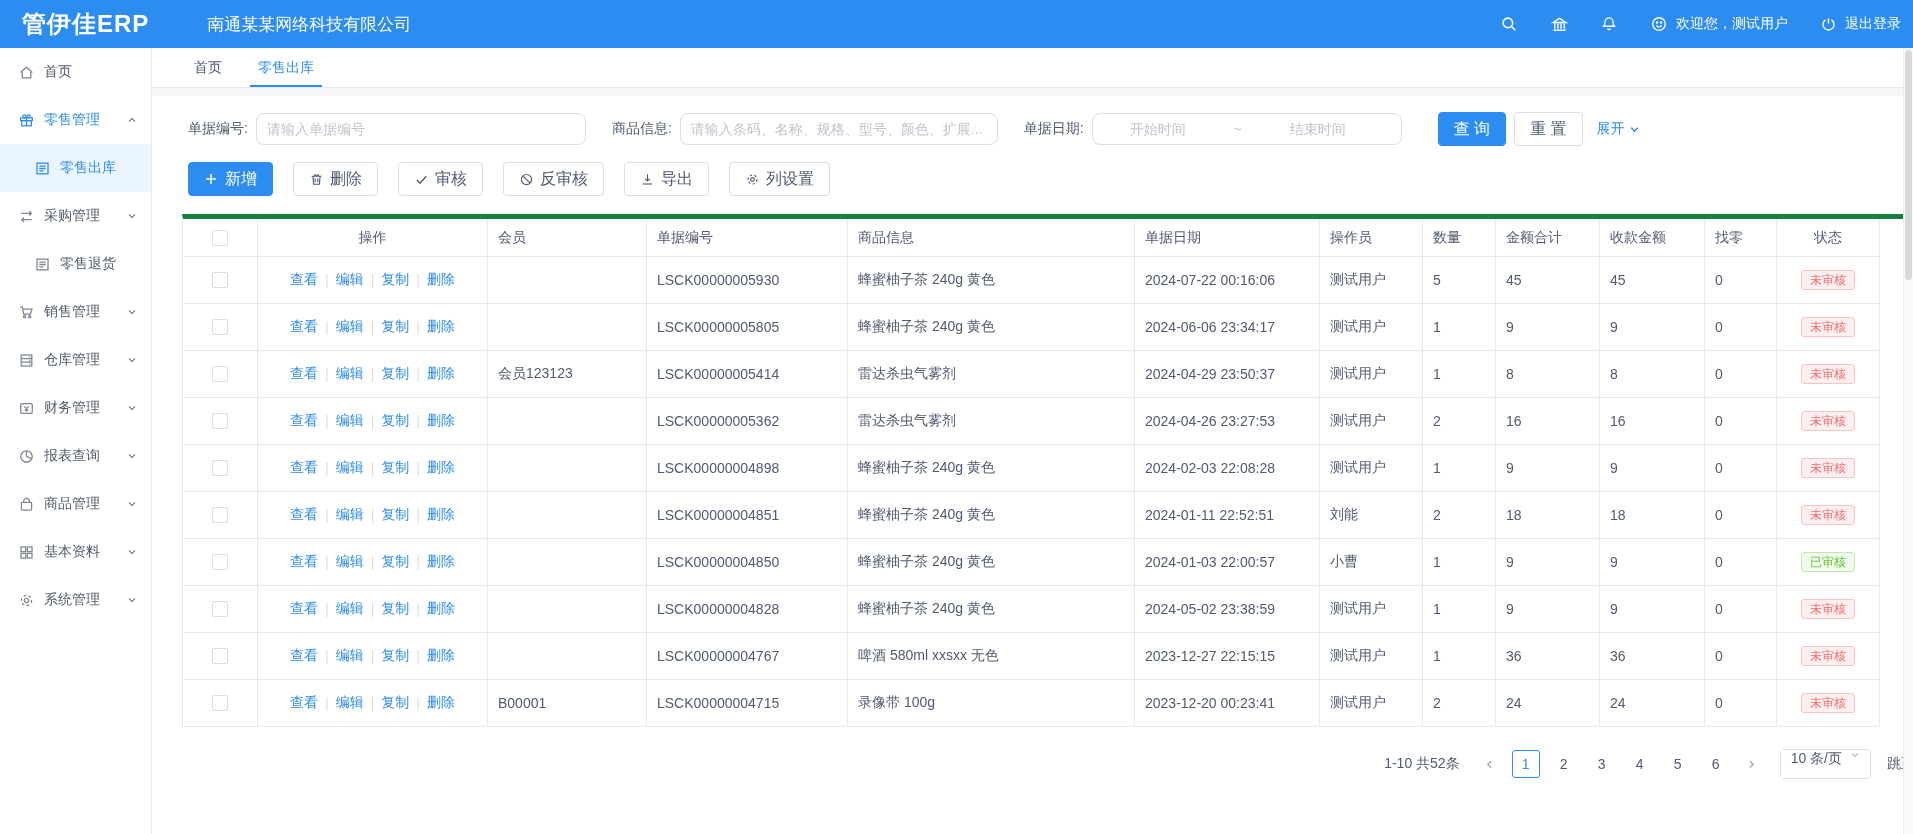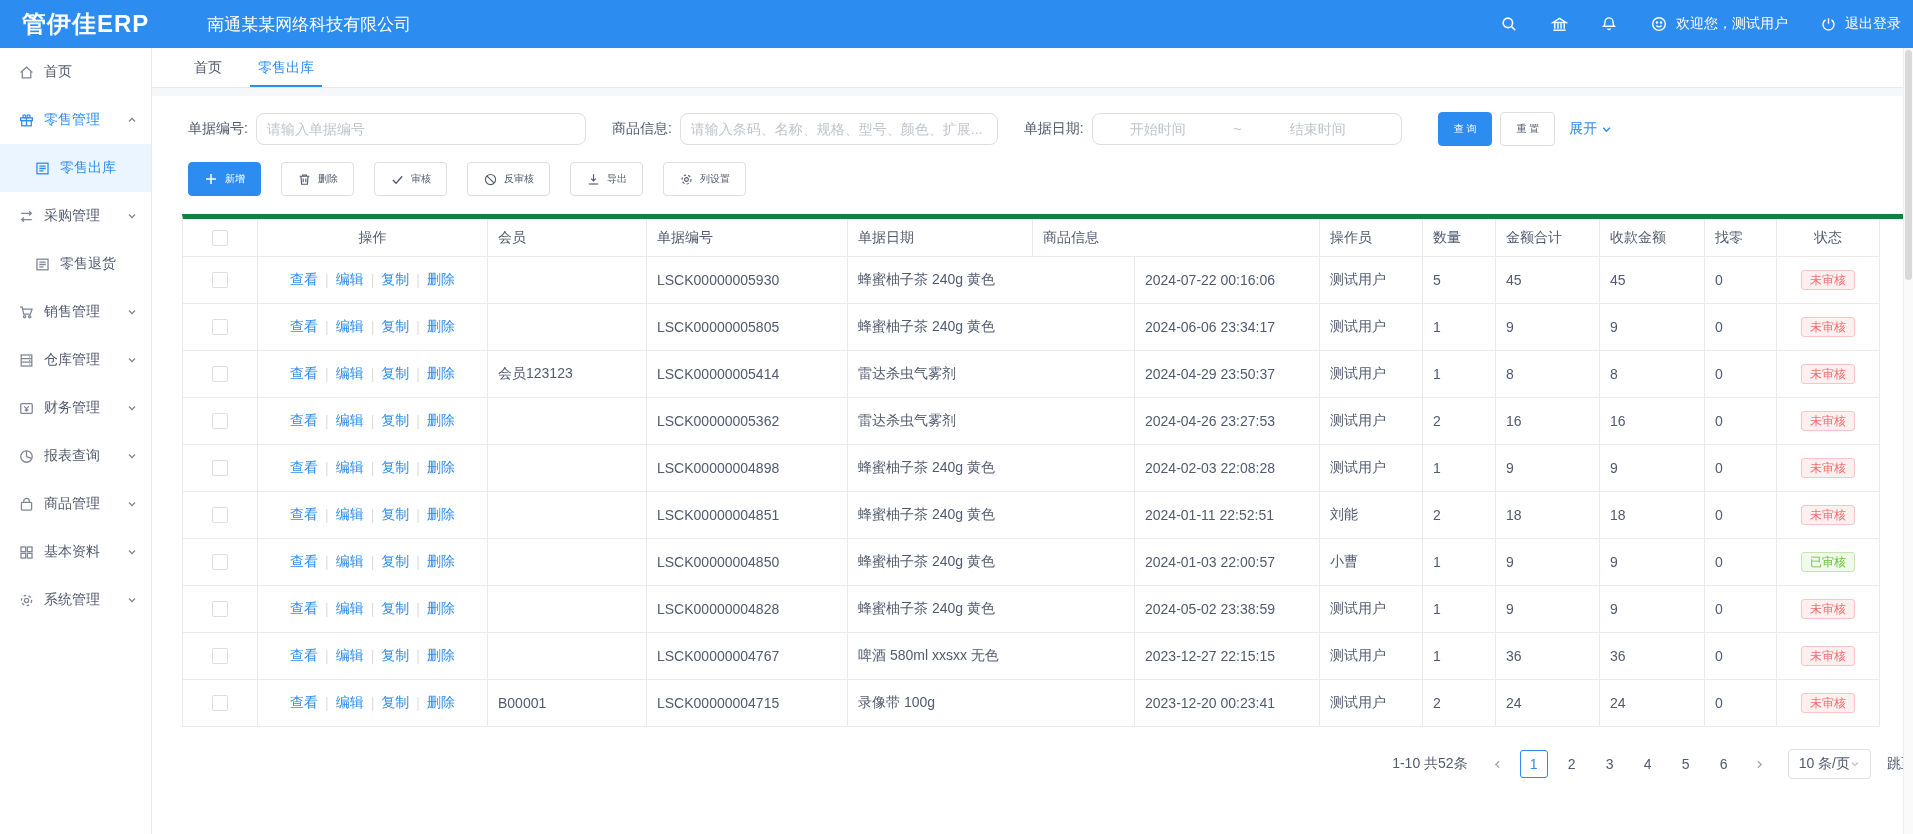--- a/index.html
+++ b/index.html
@@ -41,21 +41,21 @@
   .f-label { color:#515a6e; white-space:nowrap; }
   .f-input { height:32px; border:1px solid #dcdee2; border-radius:8px; padding:0 10px; font-size:14px; color:#515a6e; outline:none; background:#fff; }
   .f-input::placeholder { color:#c0c4cc; }
   .inp-bill { width:330px; margin-right:18px; }
   .inp-prod { width:318px; margin-right:18px; text-overflow:ellipsis; }
   .daterange { width:310px; height:32px; border:1px solid #dcdee2; border-radius:8px; display:flex; align-items:center; background:#fff; margin-right:28px; }
   .daterange input { border:none; outline:none; width:130px; text-align:center; font-size:14px; color:#515a6e; background:transparent; }
   .daterange input::placeholder { color:#c0c4cc; }
   .range-sep { color:#c0c4cc; width:30px; text-align:center; }
   .btn { height:32px; border-radius:4px; border:1px solid #dcdee2; background:#fff; color:#515a6e;
-         font-size:10px; padding:16px 15px; cursor:pointer; display:inline-flex; align-items:center; gap:6px; font-family:inherit; }
+         font-size:16px; padding:16px 15px; cursor:pointer; display:inline-flex; align-items:center; gap:6px; font-family:inherit; }
   .btn.primary { background:#2d8cf0; border-color:#2d8cf0; color:#fff; }
   .expand-link { color:#2d8cf0; margin-left:6px; cursor:pointer; display:inline-flex; align-items:center; gap:4px; }
 
   
   .toolbar { display:flex; align-items:center; padding:16px 26px 0 36px; gap:20px; }
   .bicon { width:15px; height:15px; display:inline-flex; color:inherit; }
   .help { margin-left:auto; width:20px; height:20px; border:1px solid #9aa3ad; border-radius:50%; color:#808695;
           display:flex; align-items:center; justify-content:center; font-size:13px; cursor:pointer; }
 
   
@@ -83,21 +83,21 @@
   .badge { font-size:12px; padding:3px 8px; border-radius:3px; line-height:1; }
   .badge.danger { color:#f56c6c; background:#fef0f0; border:1px solid #fbc4c4; }
   .badge.success { color:#67c23a; background:#f0f9eb; border:1px solid #c2e7b0; }
 
   
   .pager { display:flex; align-items:center; justify-content:flex-end; gap:10px; padding:22px 32px 0 0; color:#515a6e; }
   .pg-total { margin-right:8px; }
   .pg-arrow { width:24px; height:28px; display:flex; align-items:center; justify-content:center; color:#a8abb2; cursor:pointer; }
   .pg-num { min-width:28px; height:28px; display:flex; align-items:center; justify-content:center; cursor:pointer; border-radius:3px; }
   .pg-num.active { border:1px solid #2d8cf0; color:#2d8cf0; background:#fff; }
-  .pg-size { height:30px; border:1px solid #dcdee2; border-radius:4px; display:flex; align-items:center; gap:0;
+  .pg-size { height:30px; border:1px solid #dcdee2; border-radius:4px; display:flex; gap:8px;
              padding:0 10px; color:#515a6e; cursor:pointer; margin-left:6px; }
   .pg-size .chevd { width:10px; height:10px; color:#c0c4cc; display:inline-flex; }
   .pg-jump { display:flex; align-items:center; gap:16px; margin-left:6px; }
   .pg-jump input { width:55px; height:30px; border:1px solid #dcdee2; border-radius:4px; outline:none; padding:0 6px; }
 
   
   .scrollstrip { position:fixed; right:0; top:48px; width:10px; height:786px; background:#fafafa; border-left:1px solid #ededed; }
   .scrollthumb { position:absolute; top:2px; left:1px; width:7px; height:230px; background:#d9d9d9; border-radius:4px; }
 
   svg { display:block; }
@@ -408,22 +408,22 @@
     </div>
 
     <div class="tablewrap">
       <div class="thead">
         <div class="cell c0">
             <span class="checkbox"></span>
           </div>
         <div class="cell c1">操作</div>
         <div class="cell c2">会员</div>
         <div class="cell c3">单据编号</div>
+        <div class="cell c4">商品信息</div>
         <div class="cell c5">单据日期</div>
-        <div class="cell c4">商品信息</div>
         <div class="cell c6">操作员</div>
         <div class="cell c7">数量</div>
         <div class="cell c8">金额合计</div>
         <div class="cell c9">收款金额</div>
         <div class="cell c10">找零</div>
         <div class="cell c11">状态</div>
       </div>
       <div id="tbody">
   <div class="trow">
     <div class="cell c0">

